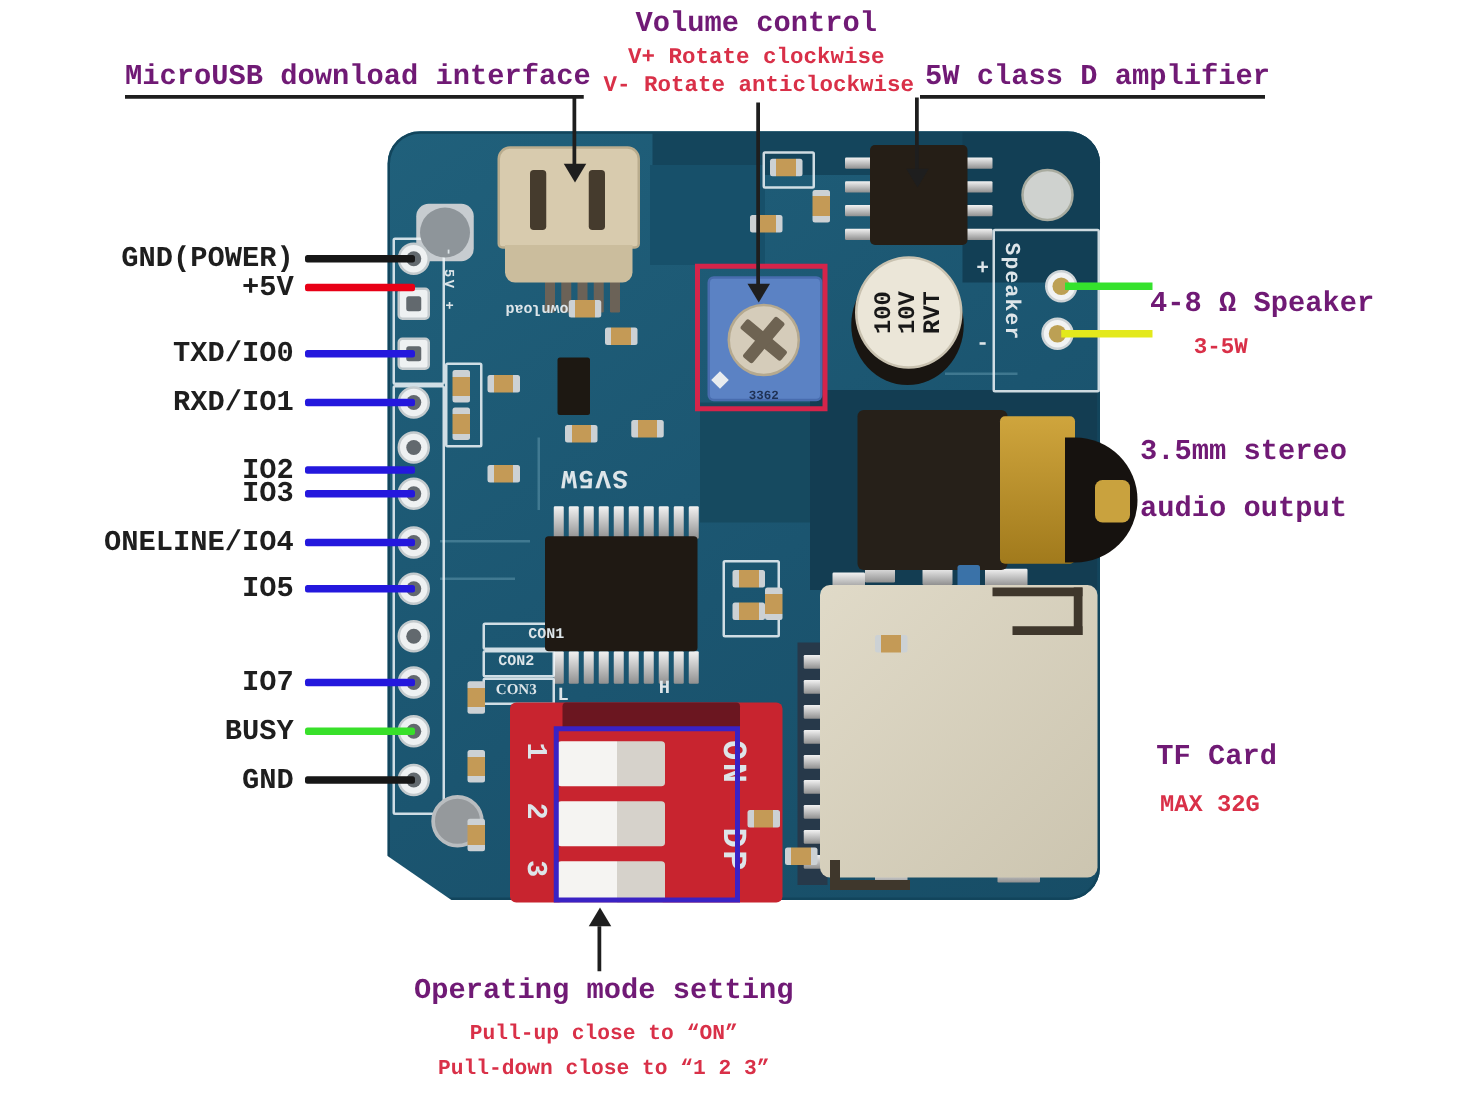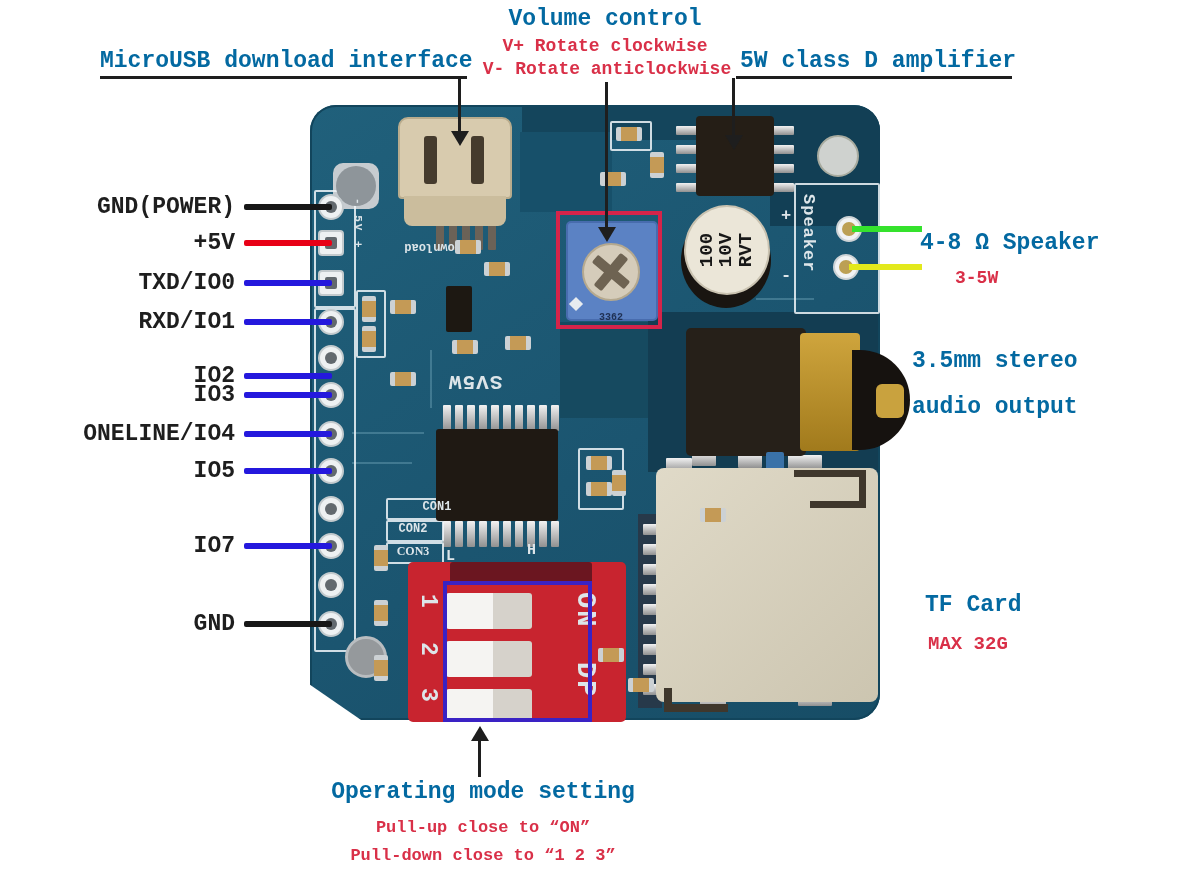--- a/index.html
+++ b/index.html
@@ -1,19 +1,19 @@
 <!DOCTYPE html>
 <html><head>
 <meta charset="utf-8">
 <style>
   html,body{margin:0;padding:0;background:#ffffff;}
   .stage{position:relative;width:1182px;height:888px;background:#ffffff;overflow:hidden;
          font-family:"Liberation Mono","DejaVu Sans Mono",monospace;}
   .abs{position:absolute;}
-  .txt{position:absolute;color:#0369a1;font-weight:600;white-space:nowrap;font-size:23px;line-height:1.15;}
+  .txt{position:absolute;color:#701a75;font-weight:600;white-space:nowrap;font-size:23px;line-height:1.15;}
   .red{color:#d93048;font-weight:700;font-size:18px;}
   .ctr{text-align:center;}
   .uline{position:absolute;height:3px;background:#1e1e1e;}
   .vline{position:absolute;width:3px;background:#1e1e1e;z-index:9;}
   .arr-down{position:absolute;width:0;height:0;border-left:9px solid transparent;border-right:9px solid transparent;border-top:15px solid #1e1e1e;z-index:9;}
   .arr-up{position:absolute;width:0;height:0;border-left:9px solid transparent;border-right:9px solid transparent;border-bottom:15px solid #1e1e1e;z-index:9;}
   
   .pin-row{position:absolute;left:60px;width:272px;height:32px;display:flex;align-items:center;
            justify-content:flex-end;gap:9px;z-index:8;}
   .pin-row span.lbl{font-size:23px;font-weight:600;color:#1e1e1e;}
@@ -232,21 +232,21 @@
   <div class="smd smd-v" style="left:374px;top:600px;"></div>
   <div class="smd smd-v" style="left:374px;top:655px;"></div>
   <div class="smd smd-h" style="left:598px;top:648px;"></div>
   <div class="smd smd-h" style="left:628px;top:678px;"></div>
   <div class="smd smd-h" style="left:700px;top:508px;"></div>
 
   <div class="pin-row" style="top:191px;">
     <span class="lbl">GND(POWER)</span>
     <span class="wire" style="background: rgb(23, 23, 23);"></span>
   </div>
-  <div class="pin-row" style="top:227px;">
+  <div class="pin-row" style="top:214px;">
     <span class="lbl">+5V</span>
     <span class="wire" style="background: rgb(232, 0, 22);"></span>
   </div>
   <div class="pin-row" style="top:267px;">
     <span class="lbl">TXD/IO0</span>
     <span class="wire" style="background: rgb(36, 24, 221);"></span>
   </div>
   <div class="pin-row" style="top:306px;">
     <span class="lbl">RXD/IO1</span>
     <span class="wire" style="background: rgb(36, 24, 221);"></span>
@@ -263,20 +263,24 @@
     <span class="lbl">ONELINE/IO4</span>
     <span class="wire" style="background: rgb(36, 24, 221);"></span>
   </div>
   <div class="pin-row" style="top:455px;">
     <span class="lbl">IO5</span>
     <span class="wire" style="background: rgb(36, 24, 221);"></span>
   </div>
   <div class="pin-row" style="top:530px;">
     <span class="lbl">IO7</span>
     <span class="wire" style="background: rgb(36, 24, 221);"></span>
+  </div>
+  <div class="pin-row" style="top:569px;">
+    <span class="lbl">BUSY</span>
+    <span class="wire" style="background: rgb(56, 224, 42);"></span>
   </div>
   <div class="pin-row" style="top:608px;">
     <span class="lbl">GND</span>
     <span class="wire" style="background: rgb(23, 23, 23);"></span>
   </div>
 
   <div class="txt" style="left:100px;top:48px;">MicroUSB download interface</div>
   <div class="uline" style="left:100px;top:76px;width:367px;"></div>
   <div class="vline" style="left:458px;top:78px;height:54px;"></div>
   <div class="arr-down" style="left:451px;top:131px;"></div>

